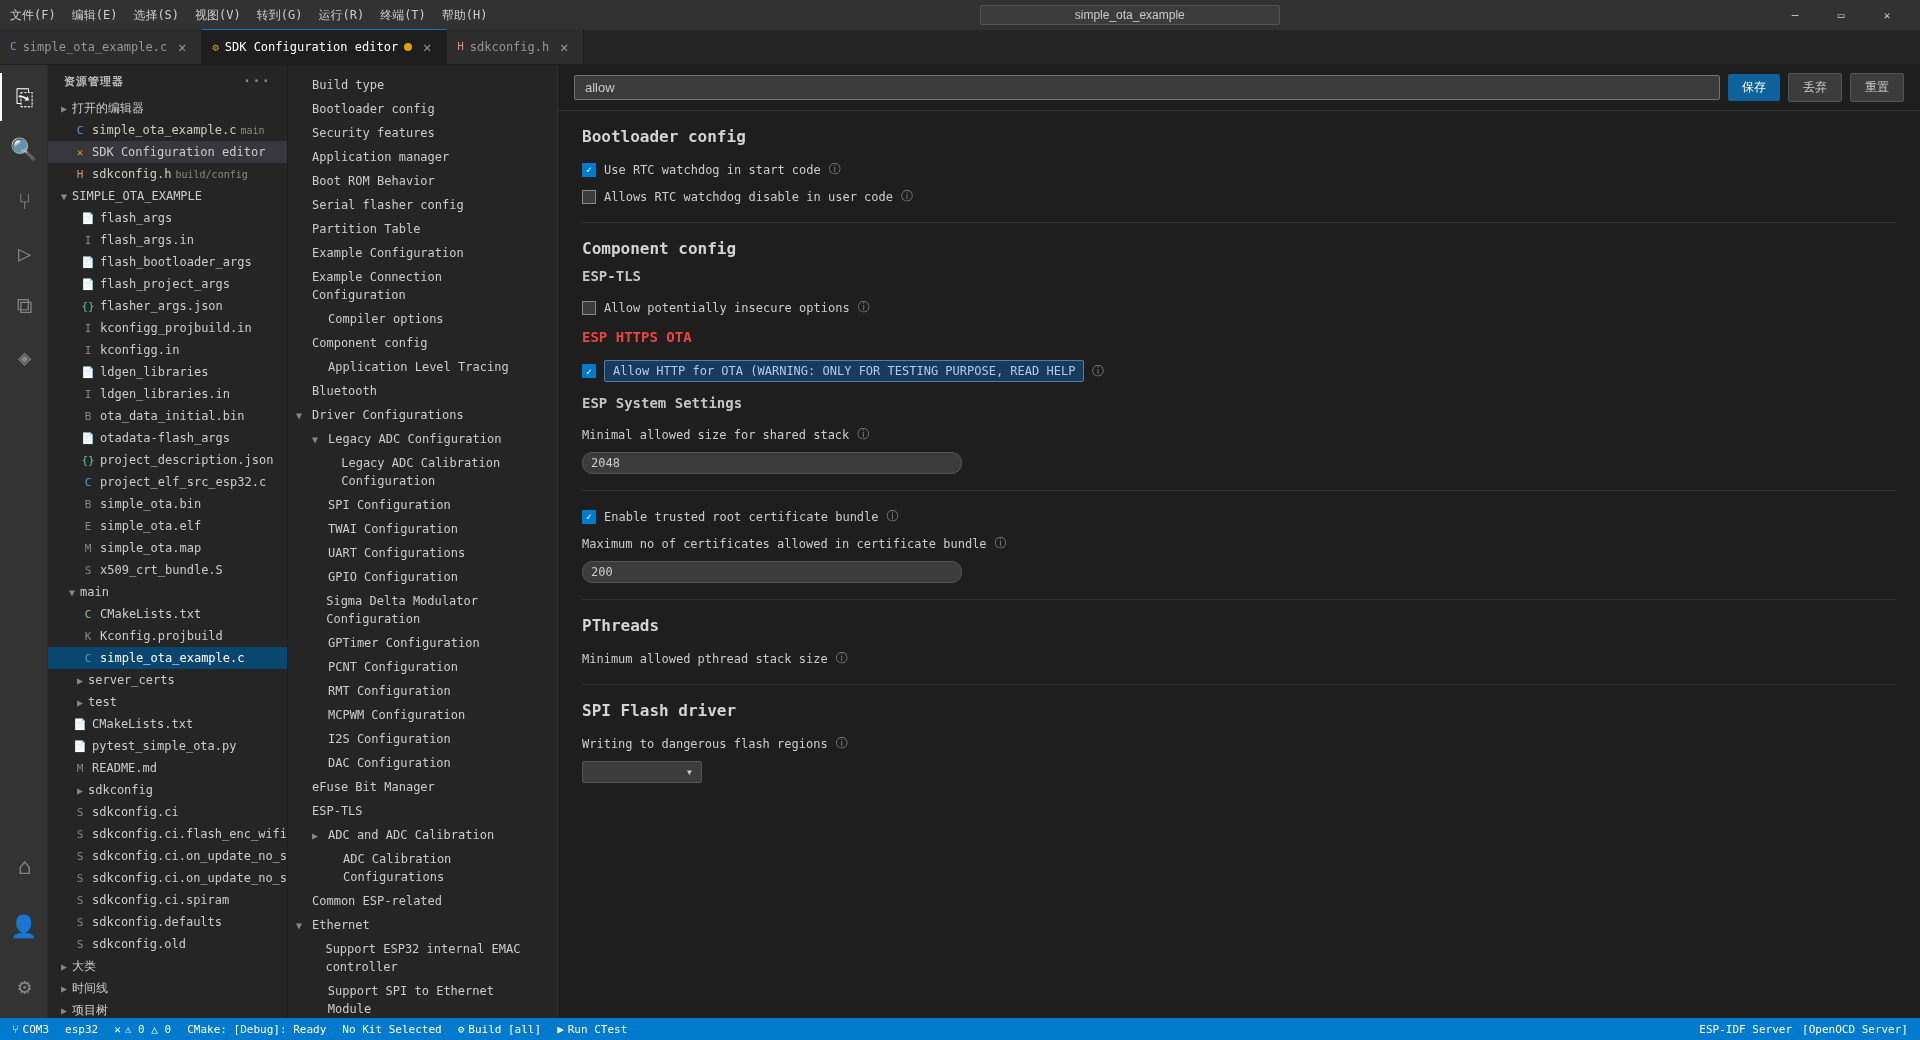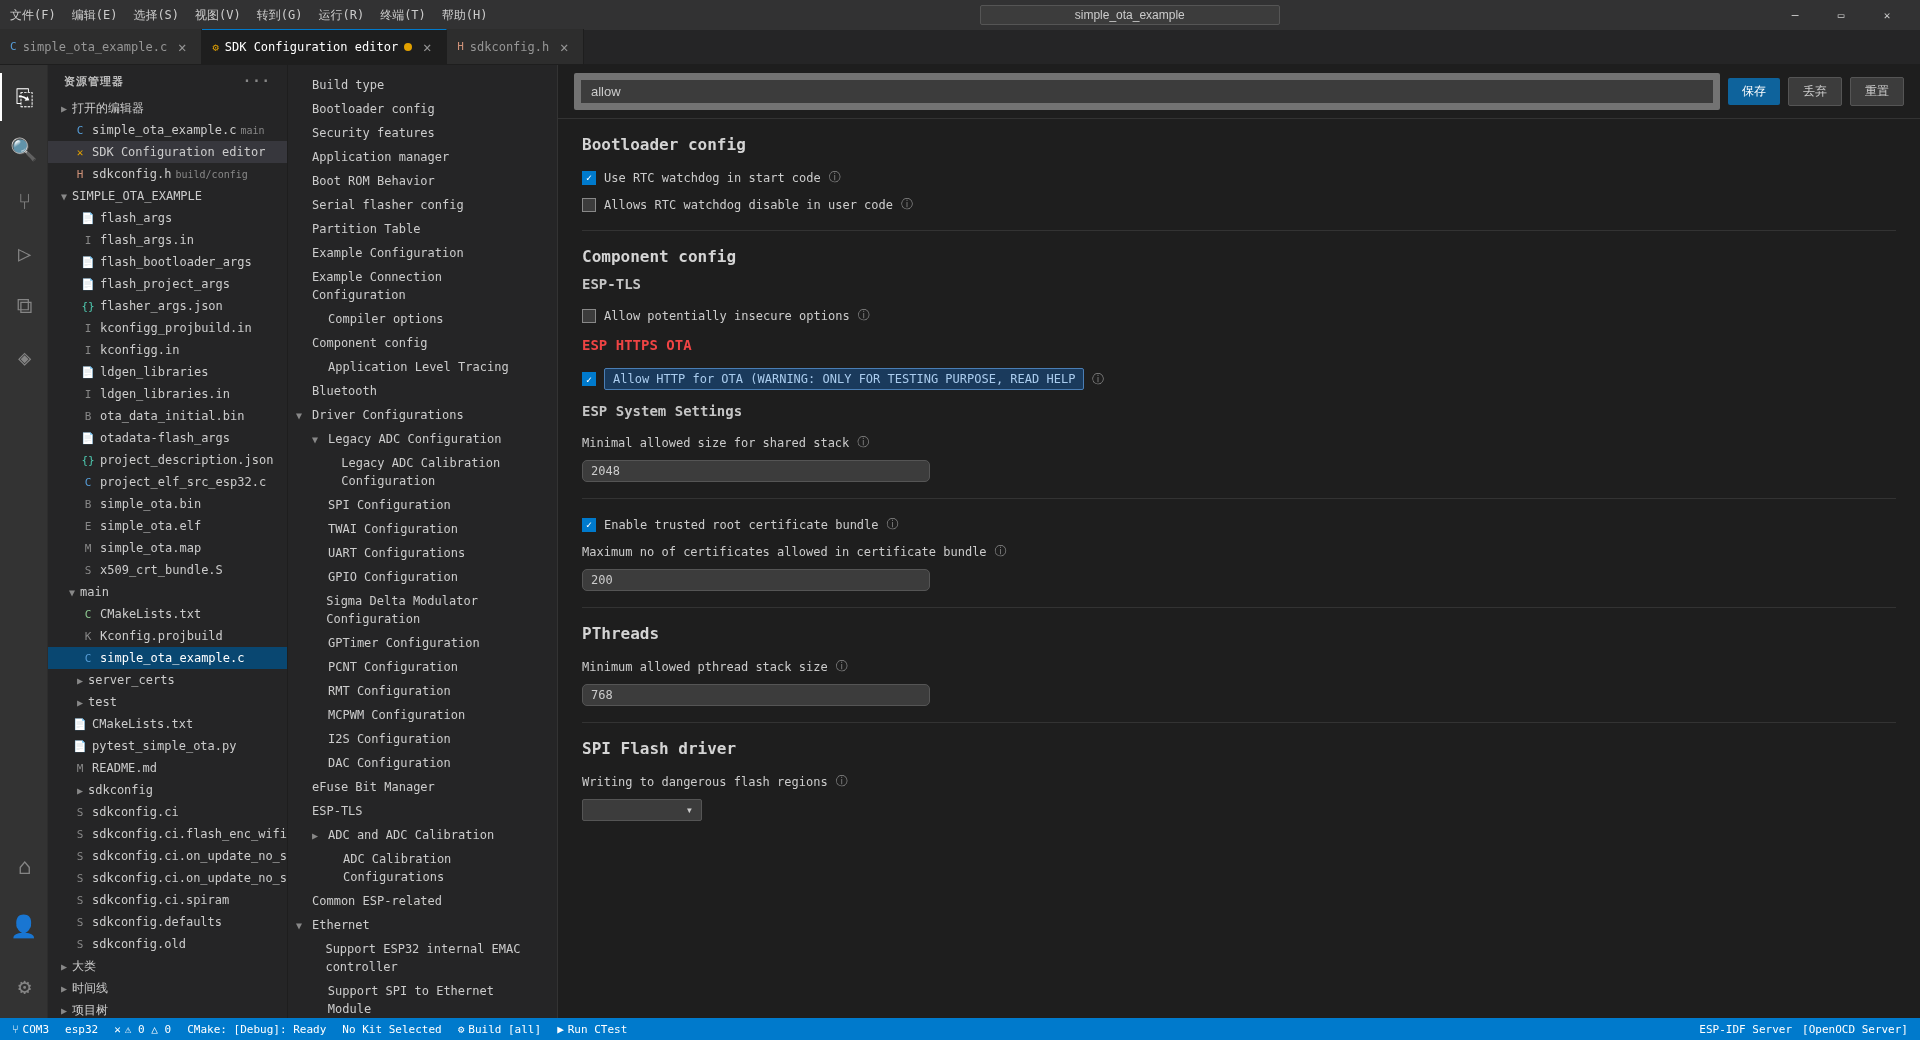--- a/index.html
+++ b/index.html
@@ -258,21 +258,21 @@
       background: #1e1e1e;
       padding: 8px 16px;
       display: flex;
       align-items: center;
       gap: 8px;
       border-bottom: 1px solid #333;
     }
     .sdk-search-input {
       flex: 1;
       background: #3c3c3c;
-      border: 7px solid #737373;
+      border: 1px solid #737373;
       color: #ccc;
       padding: 4px 10px;
       font-size: 13px;
       border-radius: 2px;
     }
     .btn-primary {
       background: #0e639c;
       color: white;
       border: none;
       padding: 5px 14px;
@@ -354,24 +354,24 @@
       color: #888;
       font-size: 12px;
       cursor: pointer;
     }
 
     .config-input {
       background: #3c3c3c;
       border: 1px solid #555;
       color: #ccc;
       padding: 3px 8px;
-      width: 348px;
+      width: 380px;
       font-size: 12px;
       font-family: Consolas, monospace;
-      border-radius: 5px;
+      border-radius: 10px;
     }
 
     .input-row {
       padding: 4px 0;
     }
 
     .highlighted-input {
       background: #1a3a5c;
       border: 1px solid #4a7eb5;
       color: #aaccee;
@@ -905,23 +905,20 @@
         </div>
 
         <hr class="divider">
 
         <div class="section-title">PThreads</div>
 
         <div class="config-row">
           <span>Minimum allowed pthread stack size</span>
           <span class="info-icon">ⓘ</span>
         </div>
-        <div class="input-row">
-          <input class="config-input" type="text" value="768" style="">
-        </div>
 
         <hr class="divider">
 
         <div class="section-title">SPI Flash driver</div>
 
         <div class="config-row">
           <span>Writing to dangerous flash regions</span>
           <span class="info-icon">ⓘ</span>
         </div>
         <div class="input-row">

